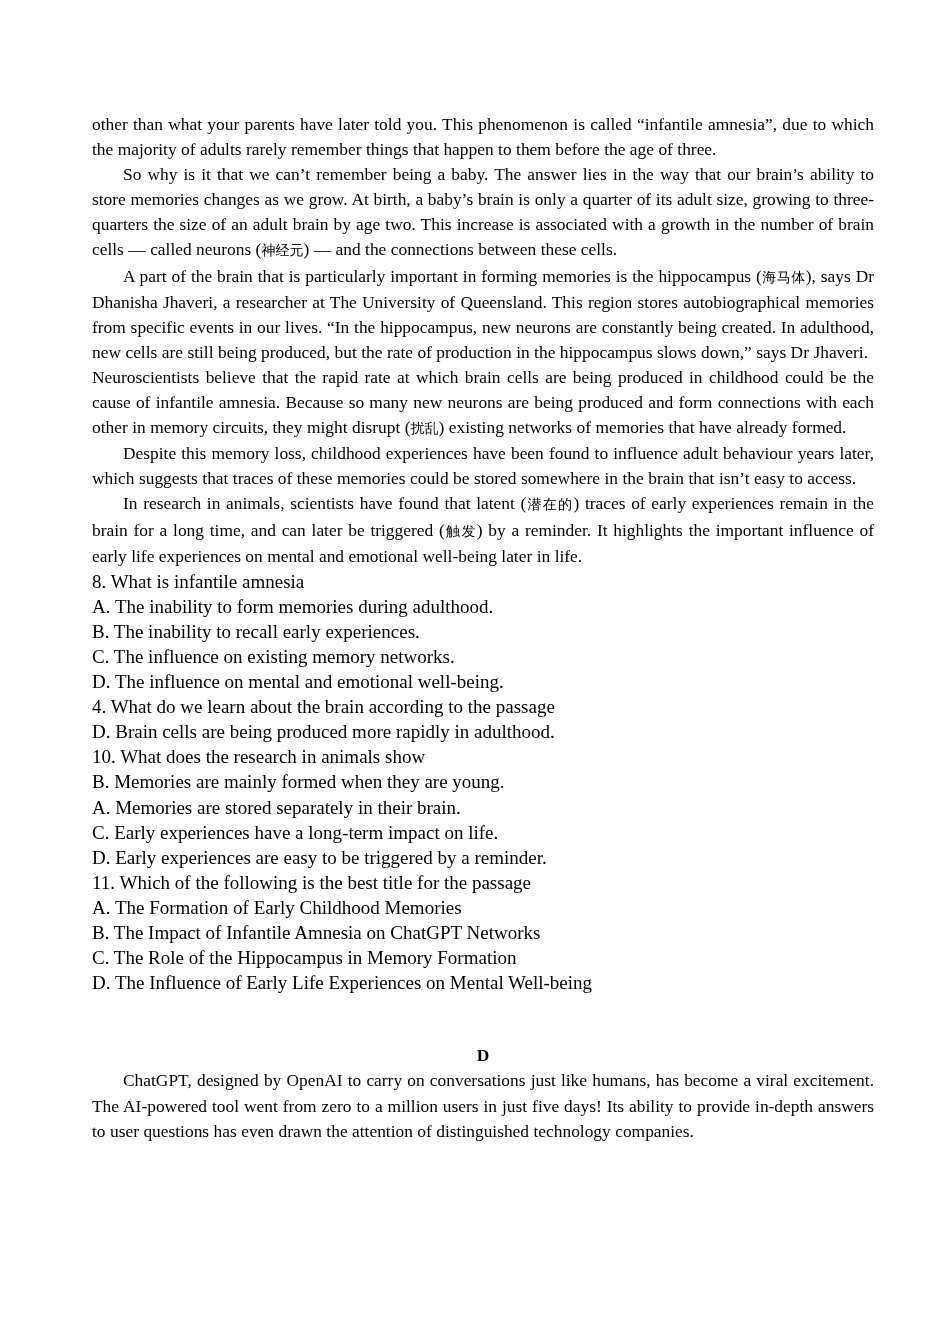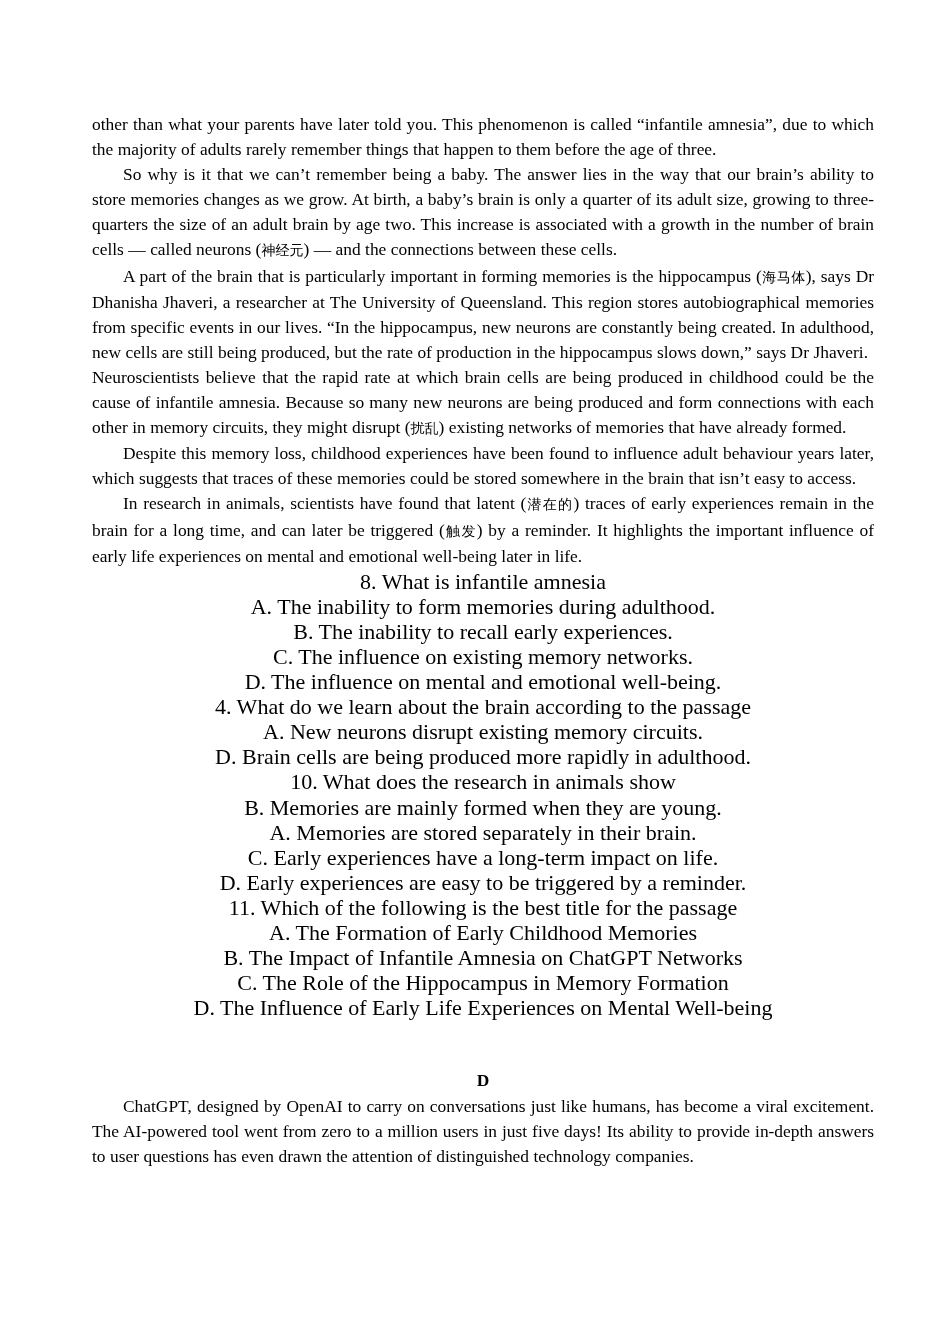--- a/index.html
+++ b/index.html
@@ -34,23 +34,23 @@
     text-align: justify;
     text-justify: inter-word;
     text-indent: 31px;
     word-spacing: 0.1px;
   }
   p.para.noindent {
     text-indent: 0;
   }
   .qline {
     margin: 0;
-    font-size: 22px;
+    font-size: 19px;
     line-height: 25.1px;
-    text-align: center;
+    text-align: left;
     text-indent: 0;
     white-space: nowrap;
   }
   .section-head {
     margin: 0;
     font-size: 17.4px;
     line-height: 25.1px;
     text-align: center;
     font-weight: bold;
     text-indent: 0;
@@ -84,21 +84,20 @@
 
     <p class="para">In research in animals, scientists have found that latent (<span class="cjk">潜在的</span>) traces of early experiences remain in the brain for a long time, and can later be triggered (<span class="cjk">触发</span>) by a reminder. It highlights the important influence of early life experiences on mental and emotional well-being later in life.</p>
 
     <div class="qline">8. What is infantile amnesia</div>
     <div class="qline">A. The inability to form memories during adulthood.</div>
     <div class="qline">B. The inability to recall early experiences.</div>
     <div class="qline">C. The influence on existing memory networks.</div>
     <div class="qline">D. The influence on mental and emotional well-being.</div>
 
     <div class="qline">4. What do we learn about the brain according to the passage</div>
-    <div class="qline">A. New neurons disrupt existing memory circuits.</div>
     <div class="qline">D. Brain cells are being produced more rapidly in adulthood.</div>
 
     <div class="qline">10. What does the research in animals show</div>
     <div class="qline">B. Memories are mainly formed when they are young.</div>
     <div class="qline">A. Memories are stored separately in their brain.</div>
     <div class="qline">C. Early experiences have a long-term impact on life.</div>
     <div class="qline">D. Early experiences are easy to be triggered by a reminder.</div>
 
     <div class="qline">11. Which of the following is the best title for the passage</div>
     <div class="qline">A. The Formation of Early Childhood Memories</div>

